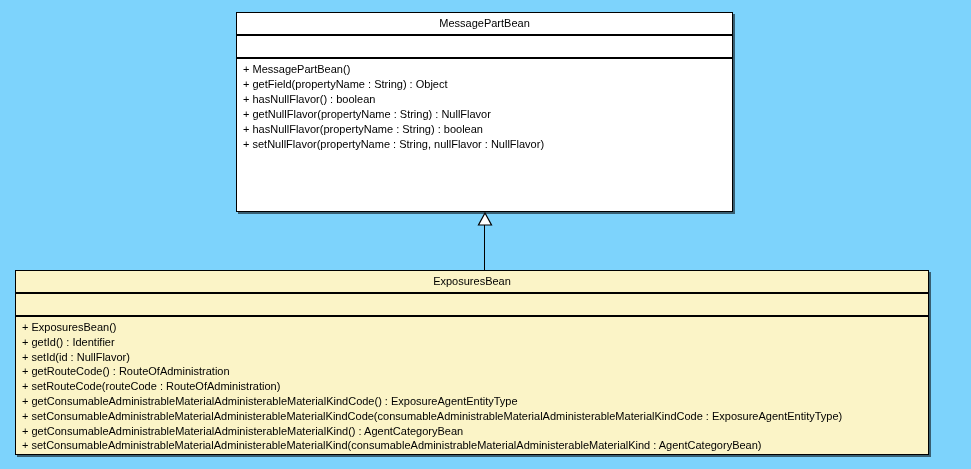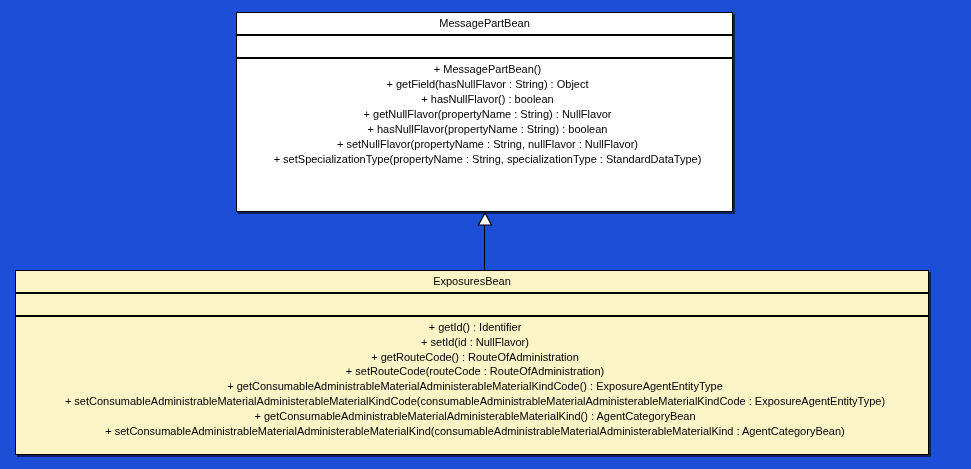--- a/index.html
+++ b/index.html
@@ -5,21 +5,21 @@
   html, body {
     margin: 0;
     padding: 0;
     background: #ffffff;
     font-family: "Liberation Sans", sans-serif;
   }
   .canvas {
     position: relative;
     width: 971px;
     height: 469px;
-    background: #1d4ed8;
+    background: #7dd3fc;
     overflow: hidden;
   }
   .uml-class {
     position: absolute;
     border: 1px solid #000000;
     box-shadow: 2px 2px 0 rgba(0,0,0,0.55);
     box-sizing: border-box;
     background: #ffffff;
     display: flex;
     flex-direction: column;
@@ -47,21 +47,20 @@
   }
   .uml-attrs {
     height: 21px;
     border-bottom: 2px solid #000000;
     flex: 0 0 auto;
   }
   .uml-methods {
     flex: 1 1 auto;
     padding: 3px 0 0 6px;
     overflow: hidden;
-    text-align: center;
   }
   .method-line {
     font-size: 11px;
     line-height: 15px;
     color: #000000;
     white-space: nowrap;
   }
   .subclass .method-line {
     line-height: 14.8px;
   }
@@ -82,38 +81,38 @@
 </head>
 <body>
 
 <div class="canvas">
 
   <div class="uml-class superclass" style="background: rgb(255, 255, 255);">
     <div class="uml-title">MessagePartBean</div>
     <div class="uml-attrs"></div>
     <div class="uml-methods">
         <div class="method-line">+ MessagePartBean()</div>
-        <div class="method-line">+ getField(hasNullFlavor : String) : Object</div>
+        <div class="method-line">+ getField(propertyName : String) : Object</div>
         <div class="method-line">+ hasNullFlavor() : boolean</div>
         <div class="method-line">+ getNullFlavor(propertyName : String) : NullFlavor</div>
         <div class="method-line">+ hasNullFlavor(propertyName : String) : boolean</div>
         <div class="method-line">+ setNullFlavor(propertyName : String, nullFlavor : NullFlavor)</div>
-        <div class="method-line">+ setSpecializationType(propertyName : String, specializationType : StandardDataType)</div>
       </div>
   </div>
 
   <svg class="inherit-arrowhead" width="16" height="14" viewBox="0 0 16 14">
     <polygon points="8,1 14.5,13 1.5,13" fill="#ffffff" stroke="#000000" stroke-width="1.2"></polygon>
   </svg>
   <div class="inherit-line"></div>
 
   <div class="uml-class subclass" style="background: rgb(251, 244, 199);">
     <div class="uml-title">ExposuresBean</div>
     <div class="uml-attrs"></div>
     <div class="uml-methods">
+        <div class="method-line">+ ExposuresBean()</div>
         <div class="method-line">+ getId() : Identifier</div>
         <div class="method-line">+ setId(id : NullFlavor)</div>
         <div class="method-line">+ getRouteCode() : RouteOfAdministration</div>
         <div class="method-line">+ setRouteCode(routeCode : RouteOfAdministration)</div>
         <div class="method-line">+ getConsumableAdministrableMaterialAdministerableMaterialKindCode() : ExposureAgentEntityType</div>
         <div class="method-line">+ setConsumableAdministrableMaterialAdministerableMaterialKindCode(consumableAdministrableMaterialAdministerableMaterialKindCode : ExposureAgentEntityType)</div>
         <div class="method-line">+ getConsumableAdministrableMaterialAdministerableMaterialKind() : AgentCategoryBean</div>
         <div class="method-line">+ setConsumableAdministrableMaterialAdministerableMaterialKind(consumableAdministrableMaterialAdministerableMaterialKind : AgentCategoryBean)</div>
       </div>
   </div>

